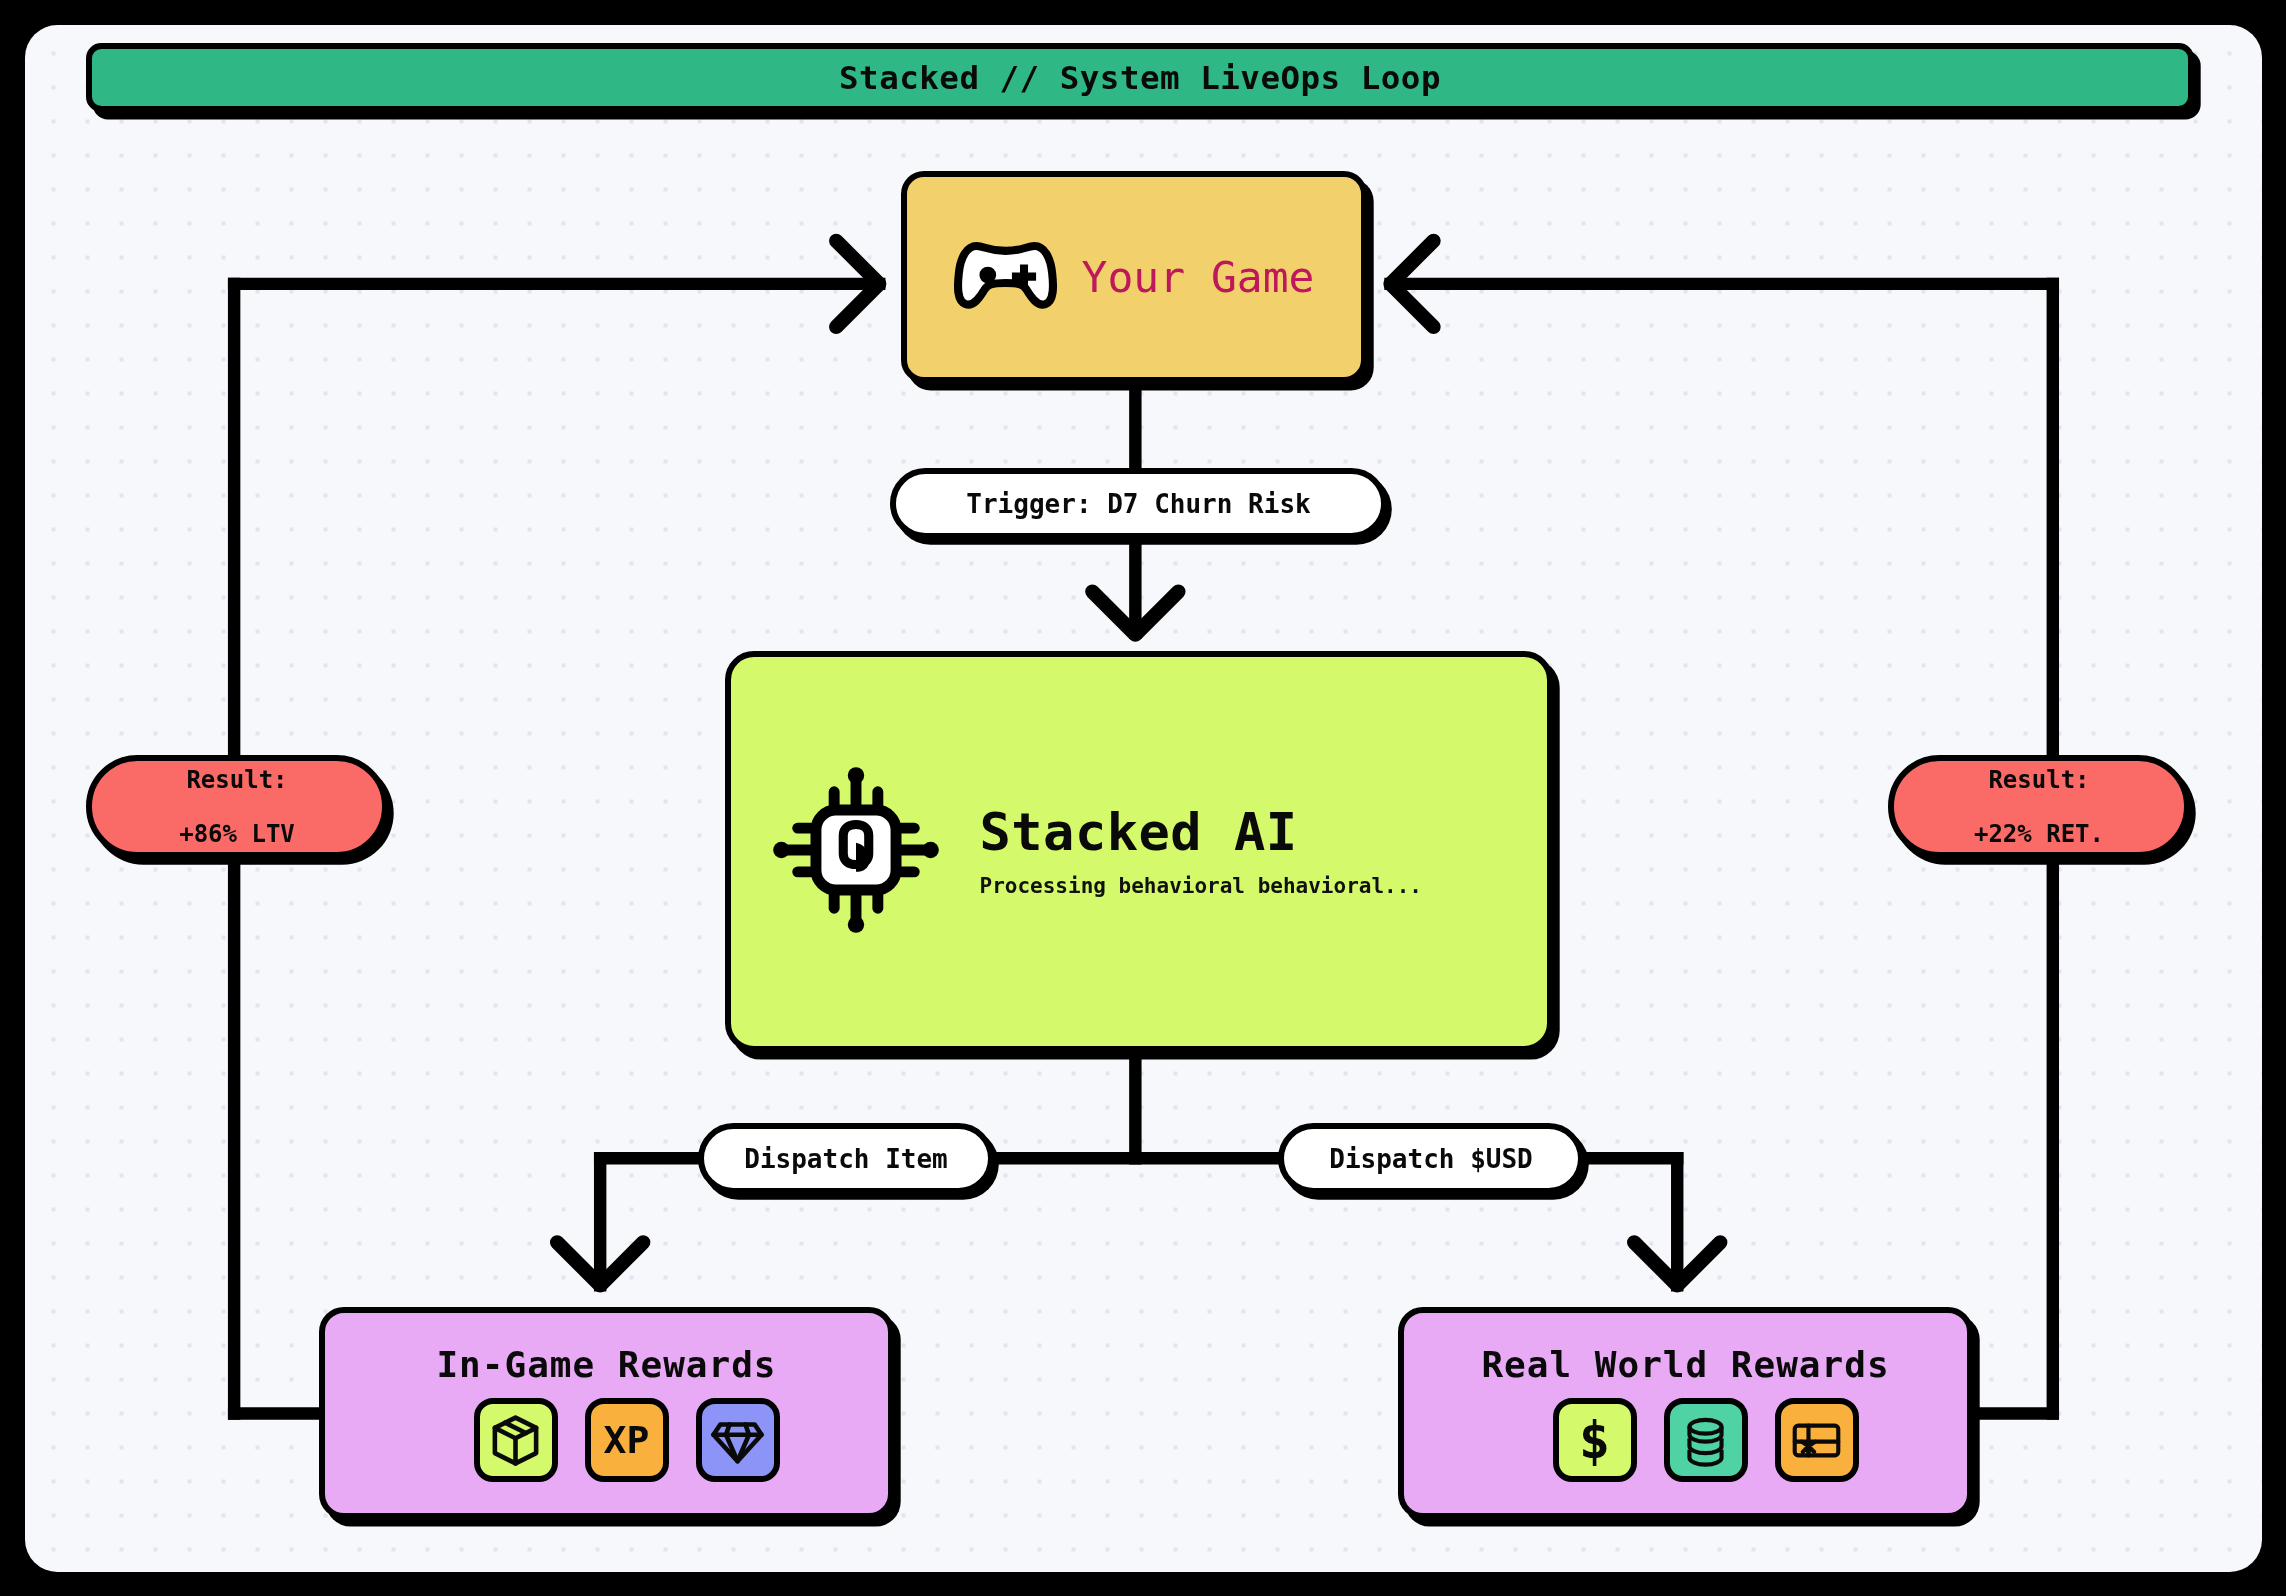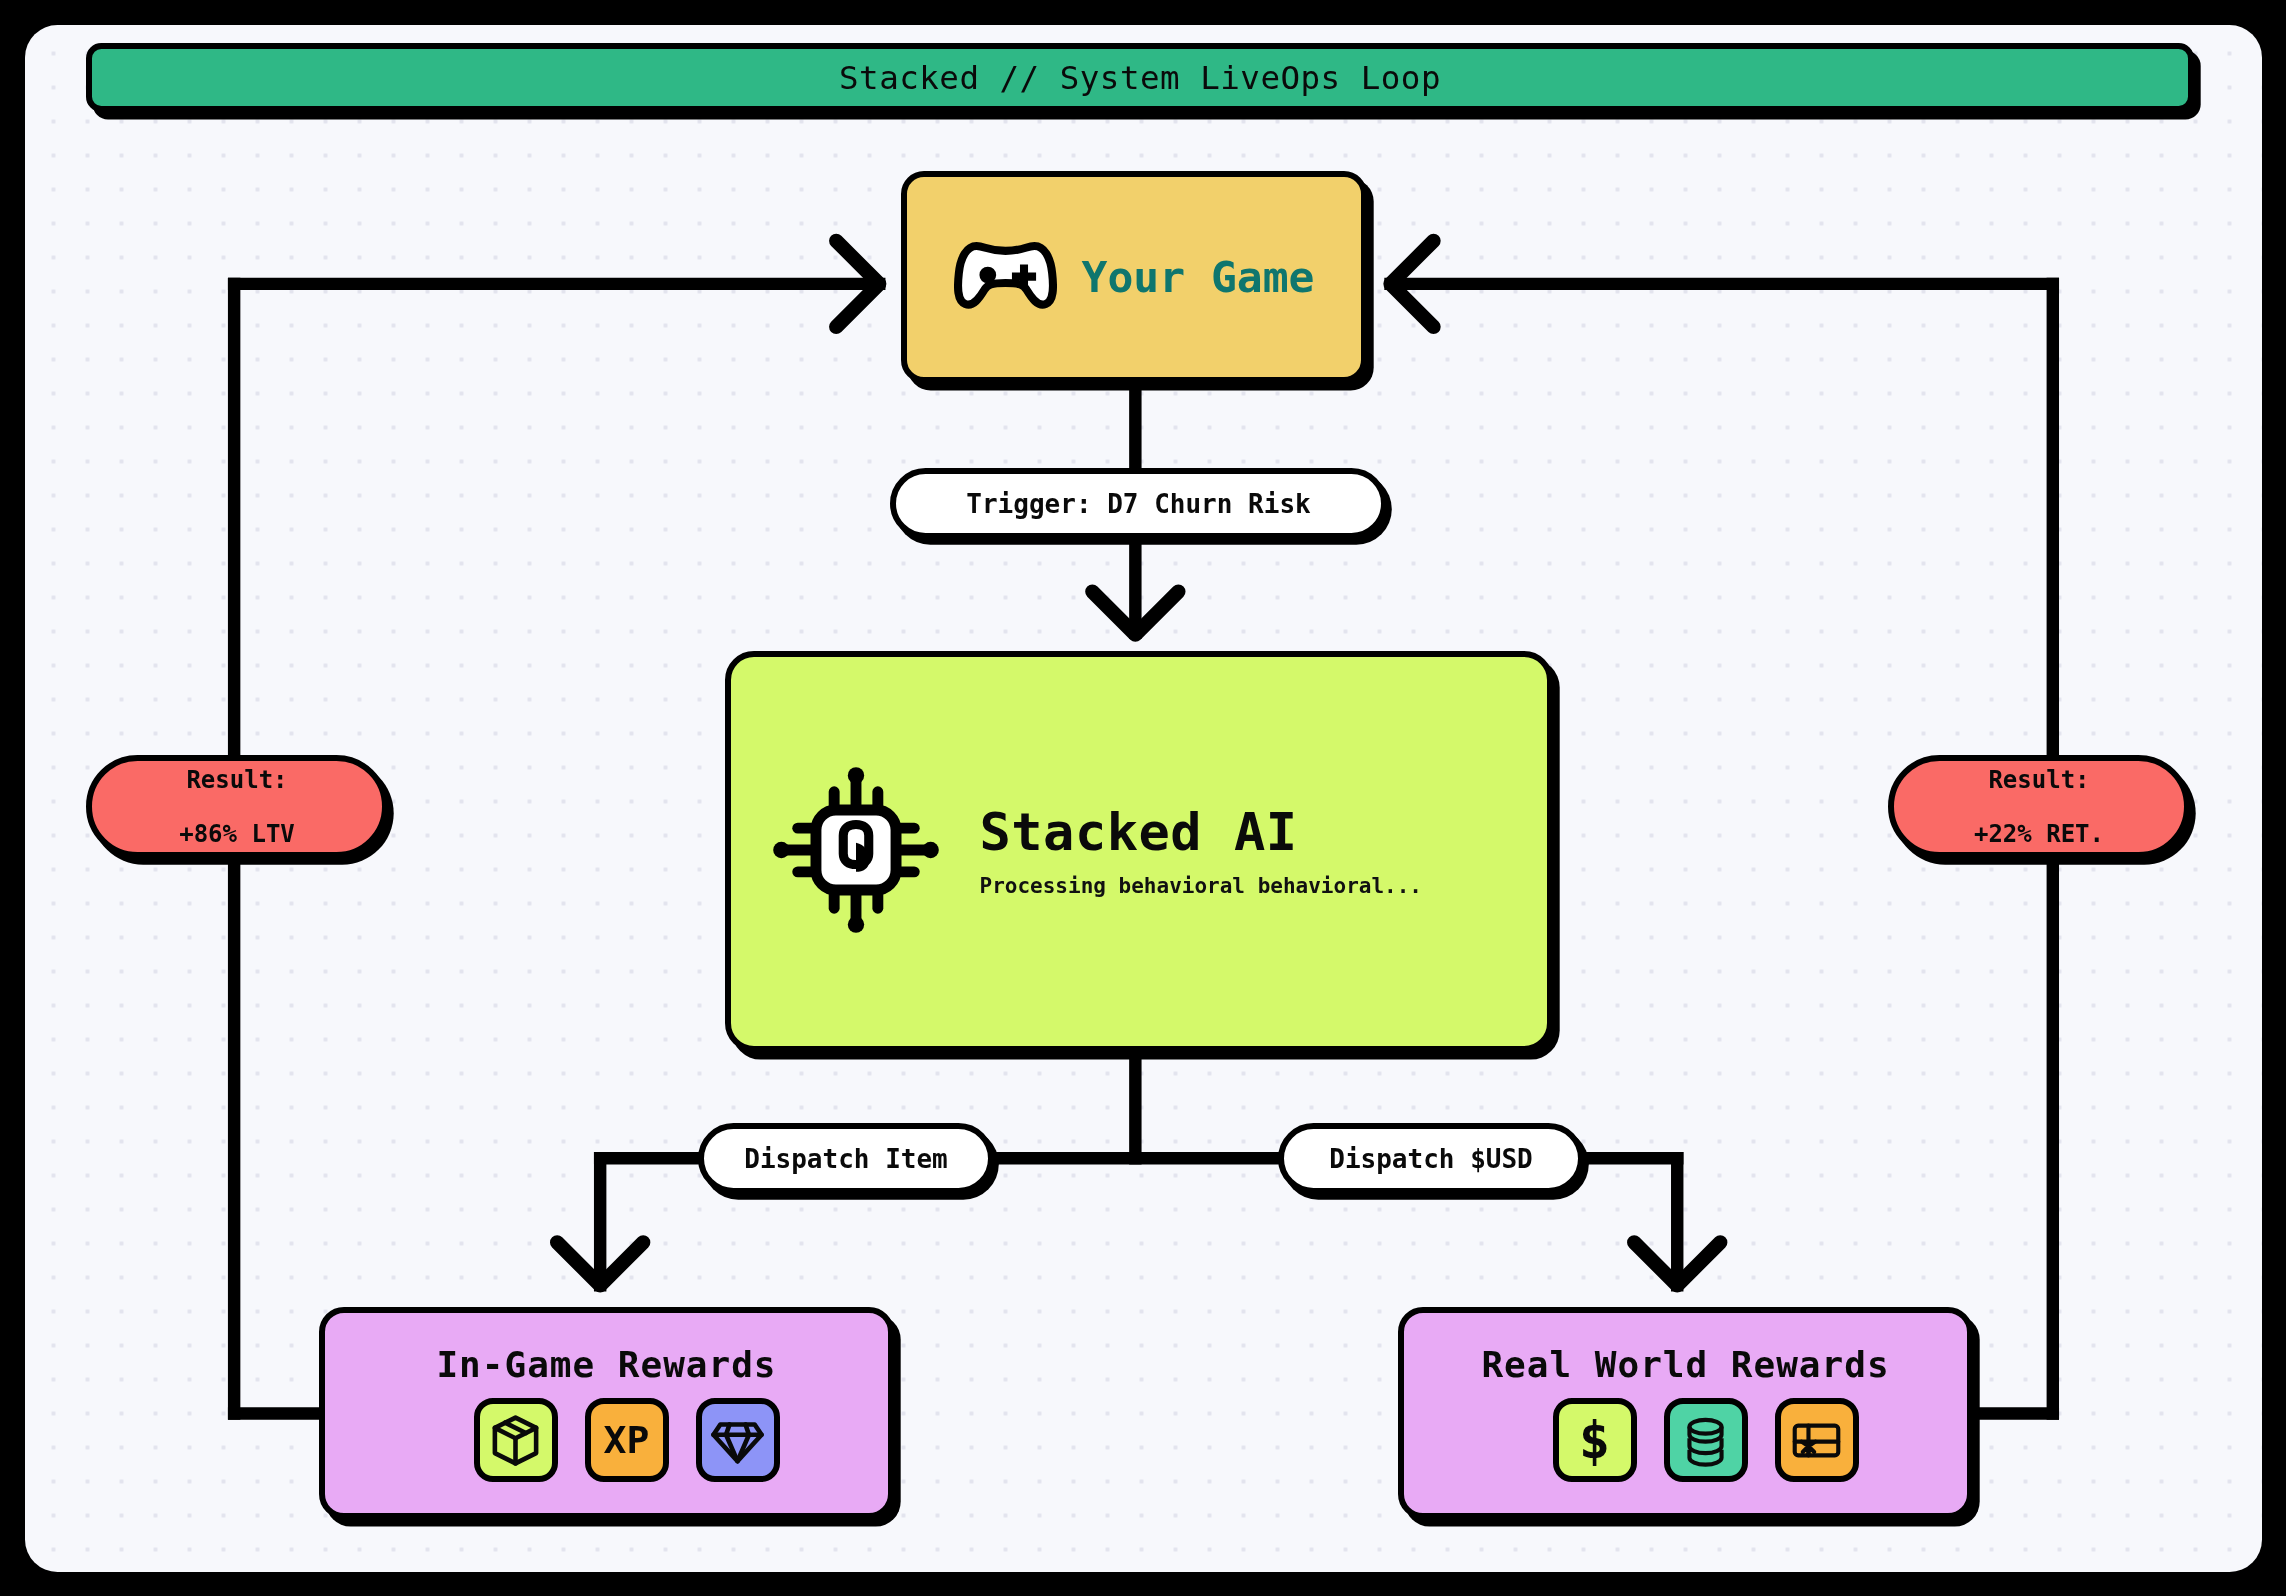--- a/index.html
+++ b/index.html
@@ -56,41 +56,41 @@
     left: 86px;
     top: 43px;
     width: 2108px;
     height: 69px;
     background: #2fb886;
     border-radius: 15.3px;
     justify-content: center;
   }
   #titlebar .tb-text {
     font-size: 32.5px;
-    font-weight: 400;
+    font-weight: 700;
     letter-spacing: 0.5px;
     color: #0a0a0a;
     white-space: nowrap;
   }
   
   #yourgame {
     left: 901px;
     top: 171px;
     width: 466px;
     height: 212px;
     background: #f2d06b;
     border-radius: 23px;
     justify-content: center;
     gap: 25px;
     padding: 0 17px;
   }
   #yourgame .ng-label {
     font-size: 43px;
-    font-weight: 700;
-    color: #0f766e;
+    font-weight: 400;
+    color: #be185d;
     white-space: nowrap;
   }
   
   #ai {
     left: 725px;
     top: 651px;
     width: 828px;
     height: 401px;
     background: #d4f96a;
     border-radius: 29px;

